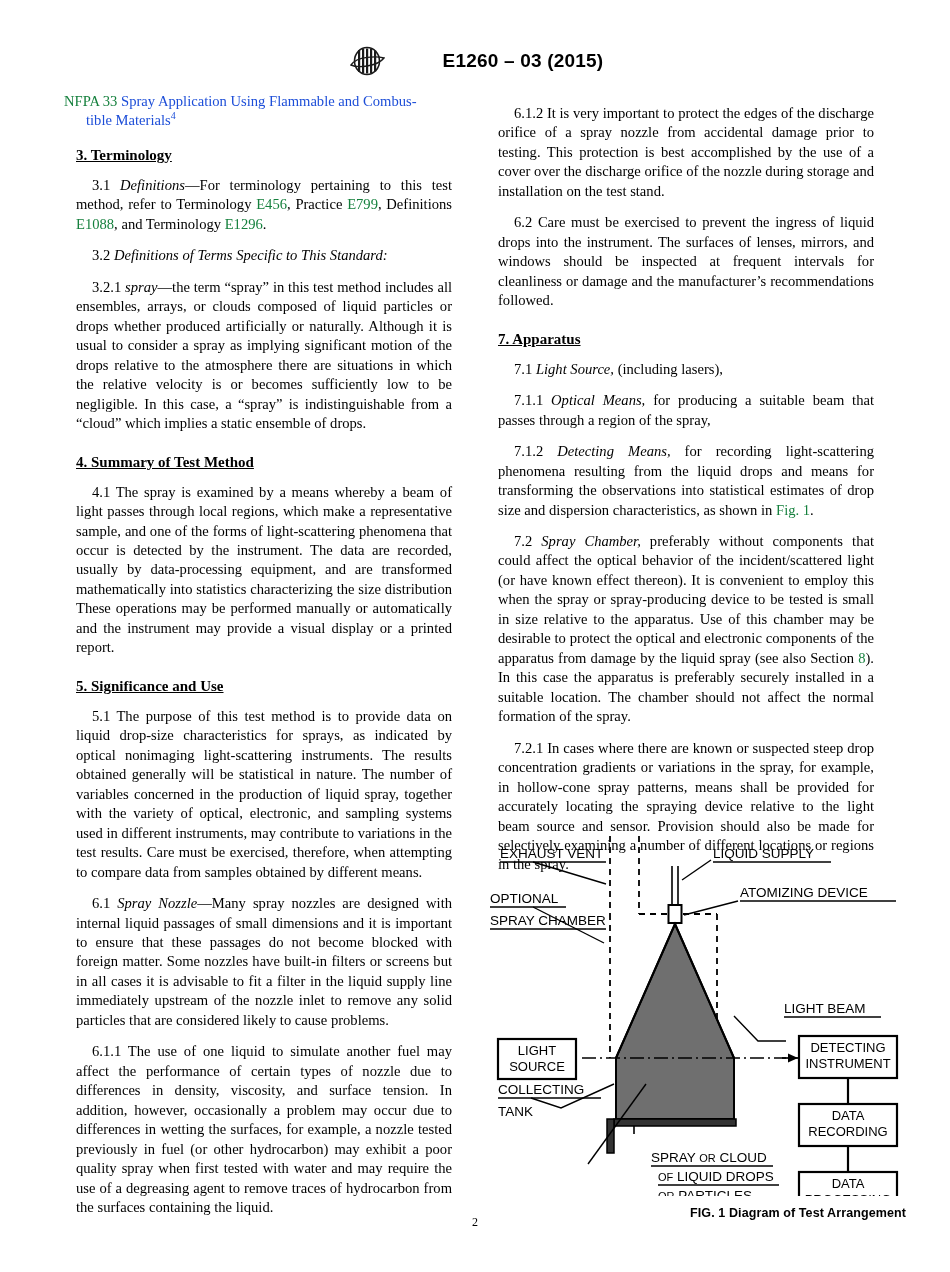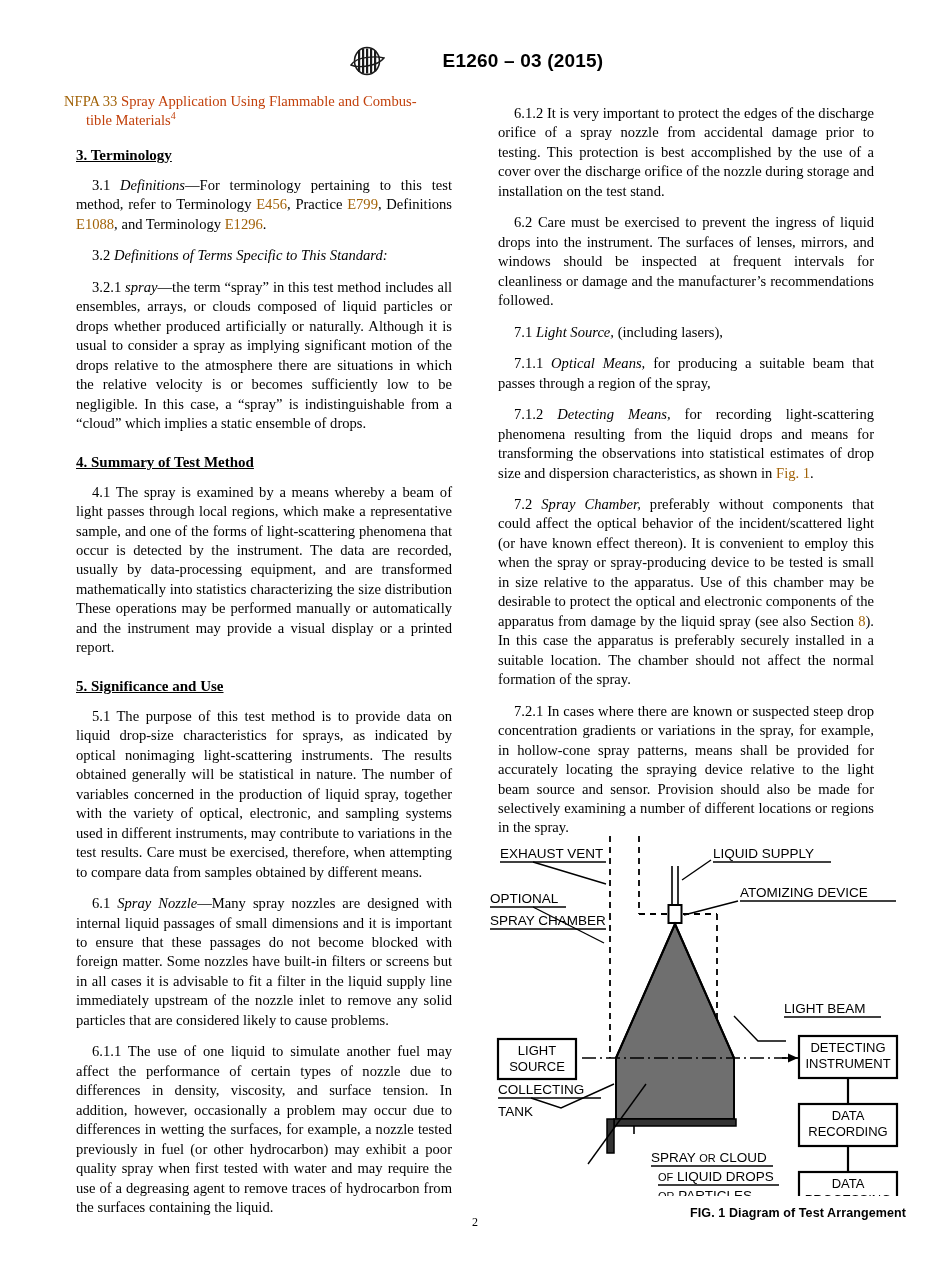--- a/index.html
+++ b/index.html
@@ -65,22 +65,22 @@
     font-size: 15px;
     text-align: left;
     text-decoration: underline;
   }
   .para {
     text-indent: 16px;
   }
   .para.tight { margin-top: 0; }
   .para.spaced { margin-top: 11px; }
   .italic { font-style: italic; }
-  .link-red { color: #a16207; }
-  .link-blue { color: #c2410c; }
+  .link-red { color: #15803d; }
+  .link-blue { color: #1d4ed8; }
   .ref-block {
     text-align: justify;
     margin: 0;
     padding-left: 0;
   }
   .ref-block .hang {
     display: block;
     padding-left: 22px;
     text-indent: -22px;
   }
@@ -161,20 +161,21 @@
   <p class="para spaced">6.1 <span class="italic">Spray Nozzle</span>—Many spray nozzles are designed with internal liquid passages of small dimensions and it is important to ensure that these passages do not become blocked with foreign matter. Some nozzles have built-in filters or screens but in all cases it is advisable to fit a filter in the liquid supply line immediately upstream of the nozzle inlet to remove any solid particles that are considered likely to cause problems.</p>
   <p class="para tight">6.1.1 The use of one liquid to simulate another fuel may affect the performance of certain types of nozzle due to differences in density, viscosity, and surface tension. In addition, however, occasionally a problem may occur due to differences in wetting the surfaces, for example, a nozzle tested previously in fuel (or other hydrocarbon) may exhibit a poor quality spray when first tested with water and may require the use of a degreasing agent to remove traces of hydrocarbon from the surfaces containing the liquid.</p>
 
 </div>
 
 <div class="col col-right">
 
   <p class="para">6.1.2 It is very important to protect the edges of the discharge orifice of a spray nozzle from accidental damage prior to testing. This protection is best accomplished by the use of a cover over the discharge orifice of the nozzle during storage and installation on the test stand.</p>
   <p class="para spaced">6.2 Care must be exercised to prevent the ingress of liquid drops into the instrument. The surfaces of lenses, mirrors, and windows should be inspected at frequent intervals for cleanliness or damage and the manufacturer’s recommendations followed.</p>
 
+  <p class="sec-head" style="margin-top:18px;">7.  Apparatus</p>
 
   <p class="para spaced">7.1 <span class="italic">Light Source,</span> (including lasers),</p>
   <p class="para tight">7.1.1 <span class="italic">Optical Means,</span> for producing a suitable beam that passes through a region of the spray,</p>
   <p class="para tight">7.1.2 <span class="italic">Detecting Means,</span> for recording light-scattering phenomena resulting from the liquid drops and means for transforming the observations into statistical estimates of drop size and dispersion characteristics, as shown in <span class="link-red">Fig. 1</span>.</p>
 
   <p class="para spaced">7.2 <span class="italic">Spray Chamber,</span> preferably without components that could affect the optical behavior of the incident/scattered light (or have known effect thereon). It is convenient to employ this when the spray or spray-producing device to be tested is small in size relative to the apparatus. Use of this chamber may be desirable to protect the optical and electronic components of the apparatus from damage by the liquid spray (see also Section <span class="link-red">8</span>). In this case the apparatus is preferably securely installed in a suitable location. The chamber should not affect the normal formation of the spray.</p>
 
   <p class="para tight">7.2.1 In cases where there are known or suspected steep drop concentration gradients or variations in the spray, for example, in hollow-cone spray patterns, means shall be provided for accurately locating the spraying device relative to the light beam source and sensor. Provision should also be made for selectively examining a number of different locations or regions in the spray.</p>
 
 </div>

